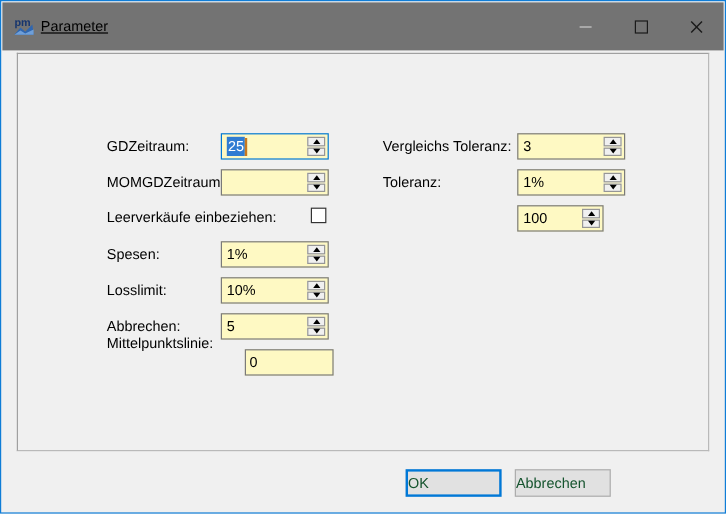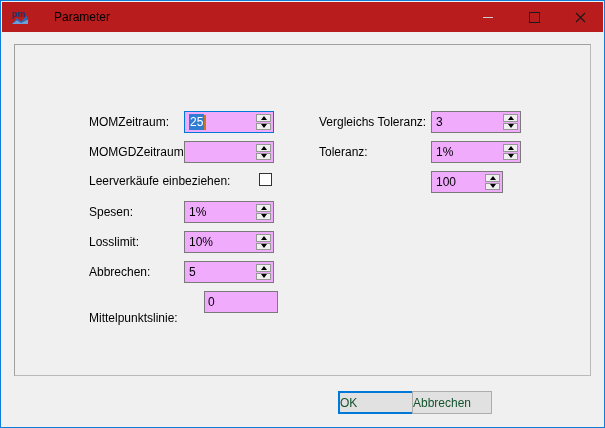--- a/index.html
+++ b/index.html
@@ -1,32 +1,32 @@
 <!DOCTYPE html>
 <html><head>
 <meta charset="utf-8">
 <style>
   html,body{margin:0;padding:0;}
   body{width:605px;height:428px;font-family:"Liberation Sans",sans-serif;-webkit-font-smoothing:antialiased;}
   .window{position:absolute;left:0;top:0;width:605px;height:428px;box-sizing:border-box;
           border:1px solid #0f7dd7;background:#f0f0f0;overflow:hidden;}
-  .titlebar{position:absolute;left:1px;top:1px;right:1px;height:30px;background:#b91c1c;
+  .titlebar{position:absolute;left:1px;top:1px;right:1px;height:40px;background:#737373;
             display:flex;align-items:center;}
   .app-icon{margin-left:8px;width:20px;height:18px;flex:0 0 auto;}
-  .title-text{margin-left:24px;font-size:12px;color:#000;}
+  .title-text{margin-left:4px;font-size:12px;color:#000;text-decoration:underline;}
   .cap-spacer{flex:1;}
   .cap-btn{width:46px;height:30px;display:flex;align-items:center;justify-content:center;}
   .glyph-min{width:10px;height:1px;background:#cccccc;}
   .glyph-max{width:9px;height:9px;border:1px solid #1a1a1a;background:transparent;}
 
   .panel{position:absolute;left:13px;top:43px;width:577px;height:332px;box-sizing:border-box;
          border:1px solid #a0a0a0;border-right-color:#b9b9b9;border-bottom-color:#b9b9b9;background:#f0f0f0;}
 
   .lbl{position:absolute;height:22px;line-height:22px;font-size:12px;color:#000;white-space:nowrap;}
-  .edit{position:absolute;height:22px;box-sizing:border-box;background:#f0abfc;
+  .edit{position:absolute;height:22px;box-sizing:border-box;background:#fef9c3;
         border:1px solid #7a7a7a;font-family:"Liberation Sans",sans-serif;font-size:12px;color:#000;}
   input.edit{padding:0 3px;outline:none;}
   .spin-edit{padding-left:4px;display:flex;align-items:center;}
   .spin-edit input{border:none;outline:none;padding:0;margin:0;width:60px;height:18px;
         font-family:"Liberation Sans",sans-serif;font-size:12px;background:transparent;}
   .spin-edit.focused{border:1px solid #0078d7;}
   .sel-text{background:#2f7cd2;color:#ffffff;font-size:12px;padding:1px 1px;}
   .caret{display:inline-block;width:2px;height:15px;background:#c8791e;vertical-align:middle;}
   .spin-btns{position:absolute;top:2px;right:2px;bottom:2px;width:15px;display:flex;
              flex-direction:column;gap:1px;}
@@ -65,21 +65,21 @@
     </div>
     <div class="cap-btn">
       <svg width="11" height="11">
         <path d="M1,1 L10,10 M10,1 L1,10" stroke="#1a1a1a" stroke-width="1.2"></path>
       </svg>
     </div>
   </div>
 
   <div class="panel"></div>
 
-  <div class="lbl" style="left:88px;top:110px">MOMZeitraum:</div>
+  <div class="lbl" style="left:88px;top:110px">GDZeitraum:</div>
   <div class="edit spin-edit focused" style="left:183px;top:110px;width:90px">
     <span class="sel-text">25</span>
       <span class="caret"></span>
     <div class="spin-btns">
       <div class="spin-btn">
           <div class="tri-up"></div>
         </div>
       <div class="spin-btn">
           <div class="tri-down"></div>
         </div>
@@ -133,21 +133,21 @@
     <div class="spin-btns">
       <div class="spin-btn">
           <div class="tri-up"></div>
         </div>
       <div class="spin-btn">
           <div class="tri-down"></div>
         </div>
     </div>
   </div>
 
-  <div class="lbl" style="left:88px;top:306px">Mittelpunktslinie:</div>
+  <div class="lbl" style="left:88px;top:274px">Mittelpunktslinie:</div>
   <input class="edit" style="left: 203px; top: 290px; width: 74px;" value="0">
 
   <div class="lbl" style="left:318px;top:110px">Vergleichs Toleranz:</div>
   <div class="edit spin-edit" style="left:430px;top:110px;width:90px">
     <input value="3" style="">
     <div class="spin-btns">
       <div class="spin-btn">
           <div class="tri-up"></div>
         </div>
       <div class="spin-btn">
@@ -177,17 +177,17 @@
         </div>
       <div class="spin-btn">
           <div class="tri-down"></div>
         </div>
     </div>
   </div>
 
   <div class="btn default" style="left:337px">
     <span>OK</span>
   </div>
-  <div class="btn" style="left:411px">
+  <div class="btn" style="left:428px">
     <span>Abbrechen</span>
   </div>
 
 </div>
 
 </body></html>

